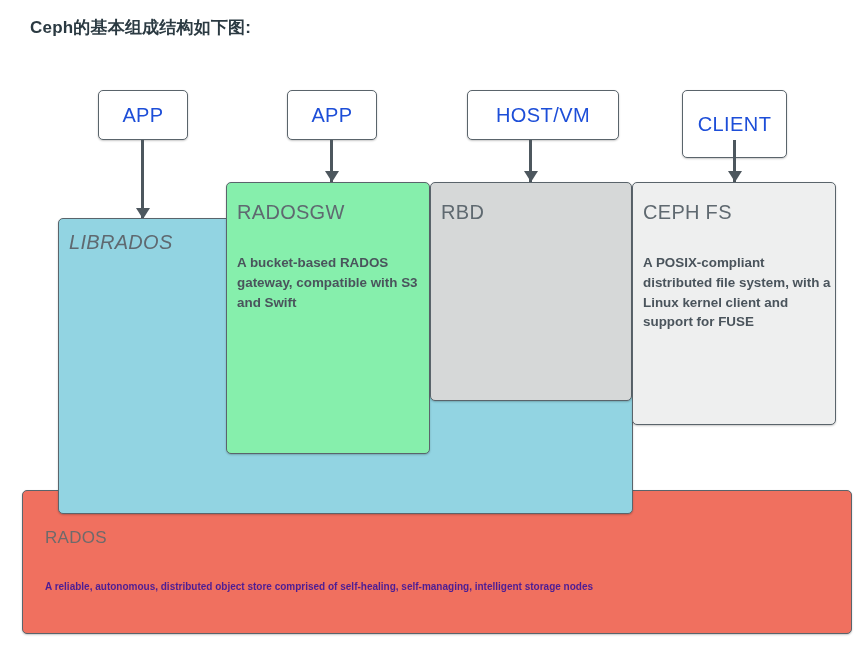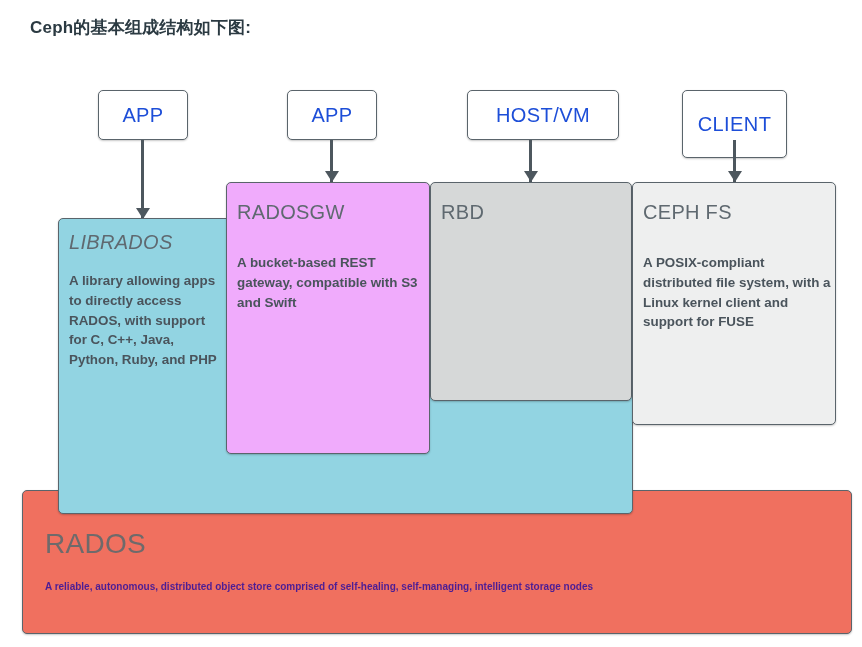--- a/index.html
+++ b/index.html
@@ -78,28 +78,28 @@
   }
   .svc-body {
     position: absolute;
     font-size: 13.4px;
     font-weight: bold;
     line-height: 1.48;
     color: #4a545c;
   }
 
   .librados-box { background: #92d4e2; }
-  .radosgw-box  { background: #f0abfc; }
+  .radosgw-box  { background: #86efac; }
   .rbd-box      { background: #d6d8d8; }
   .cephfs-box   { background: #eeefef; }
   .rados-box    { background: #f0705f; }
 
   .rados-title {
     position: absolute;
-    font-size: 28px;
+    font-size: 17px;
     color: #6e6a6b;
     letter-spacing: 0.3px;
   }
   .rados-body {
     position: absolute;
     font-size: 10px;
     font-weight: bold;
     line-height: 1.5;
     color: #4c1d95;
   }
@@ -139,26 +139,25 @@
   <div class="arrow" style="left:733px; top:140px; height:42px;"></div>
   <div class="arrow-head" style="left:727.5px; top:171px;"></div>
 
   <div class="box rados-box" style="left:22px; top:490px; width:830px; height:144px;">
     <div class="rados-title" style="left:22px; top:37px;">RADOS</div>
     <div class="rados-body" style="left:22px; top:88px; width:790px;">A reliable, autonomous, distributed object store comprised of self-healing, self-managing, intelligent storage nodes</div>
   </div>
 
   <div class="box librados-box" style="left:58px; top:218px; width:575px; height:296px;">
     <div class="svc-title" style="left:10px; top:12px;font-style:italic;">LIBRADOS</div>
-    <div class="svc-body" style="left:10px; top:52px; width:150px;">A library allowing apps to directly access RADOS, with support for C, C++, Java, Python, Ruby, and PHP</div>
   </div>
 
   <div class="box radosgw-box" style="left:226px; top:182px; width:204px; height:272px;">
     <div class="svc-title" style="left:10px; top:18px;">RADOSGW</div>
-    <div class="svc-body" style="left:10px; top:70px; width:188px;">A bucket-based REST gateway, compatible with S3 and Swift</div>
+    <div class="svc-body" style="left:10px; top:70px; width:188px;">A bucket-based RADOS gateway, compatible with S3 and Swift</div>
   </div>
 
   <div class="box rbd-box" style="left:430px; top:182px; width:202px; height:219px;">
     <div class="svc-title" style="left:10px; top:18px;">RBD</div>
   </div>
 
   <div class="box cephfs-box" style="left:632px; top:182px; width:204px; height:243px;">
     <div class="svc-title" style="left:10px; top:18px;">CEPH FS</div>
     <div class="svc-body" style="left:10px; top:70px; width:188px;">A POSIX-compliant distributed file system, with a Linux kernel client and support for FUSE</div>
   </div>

